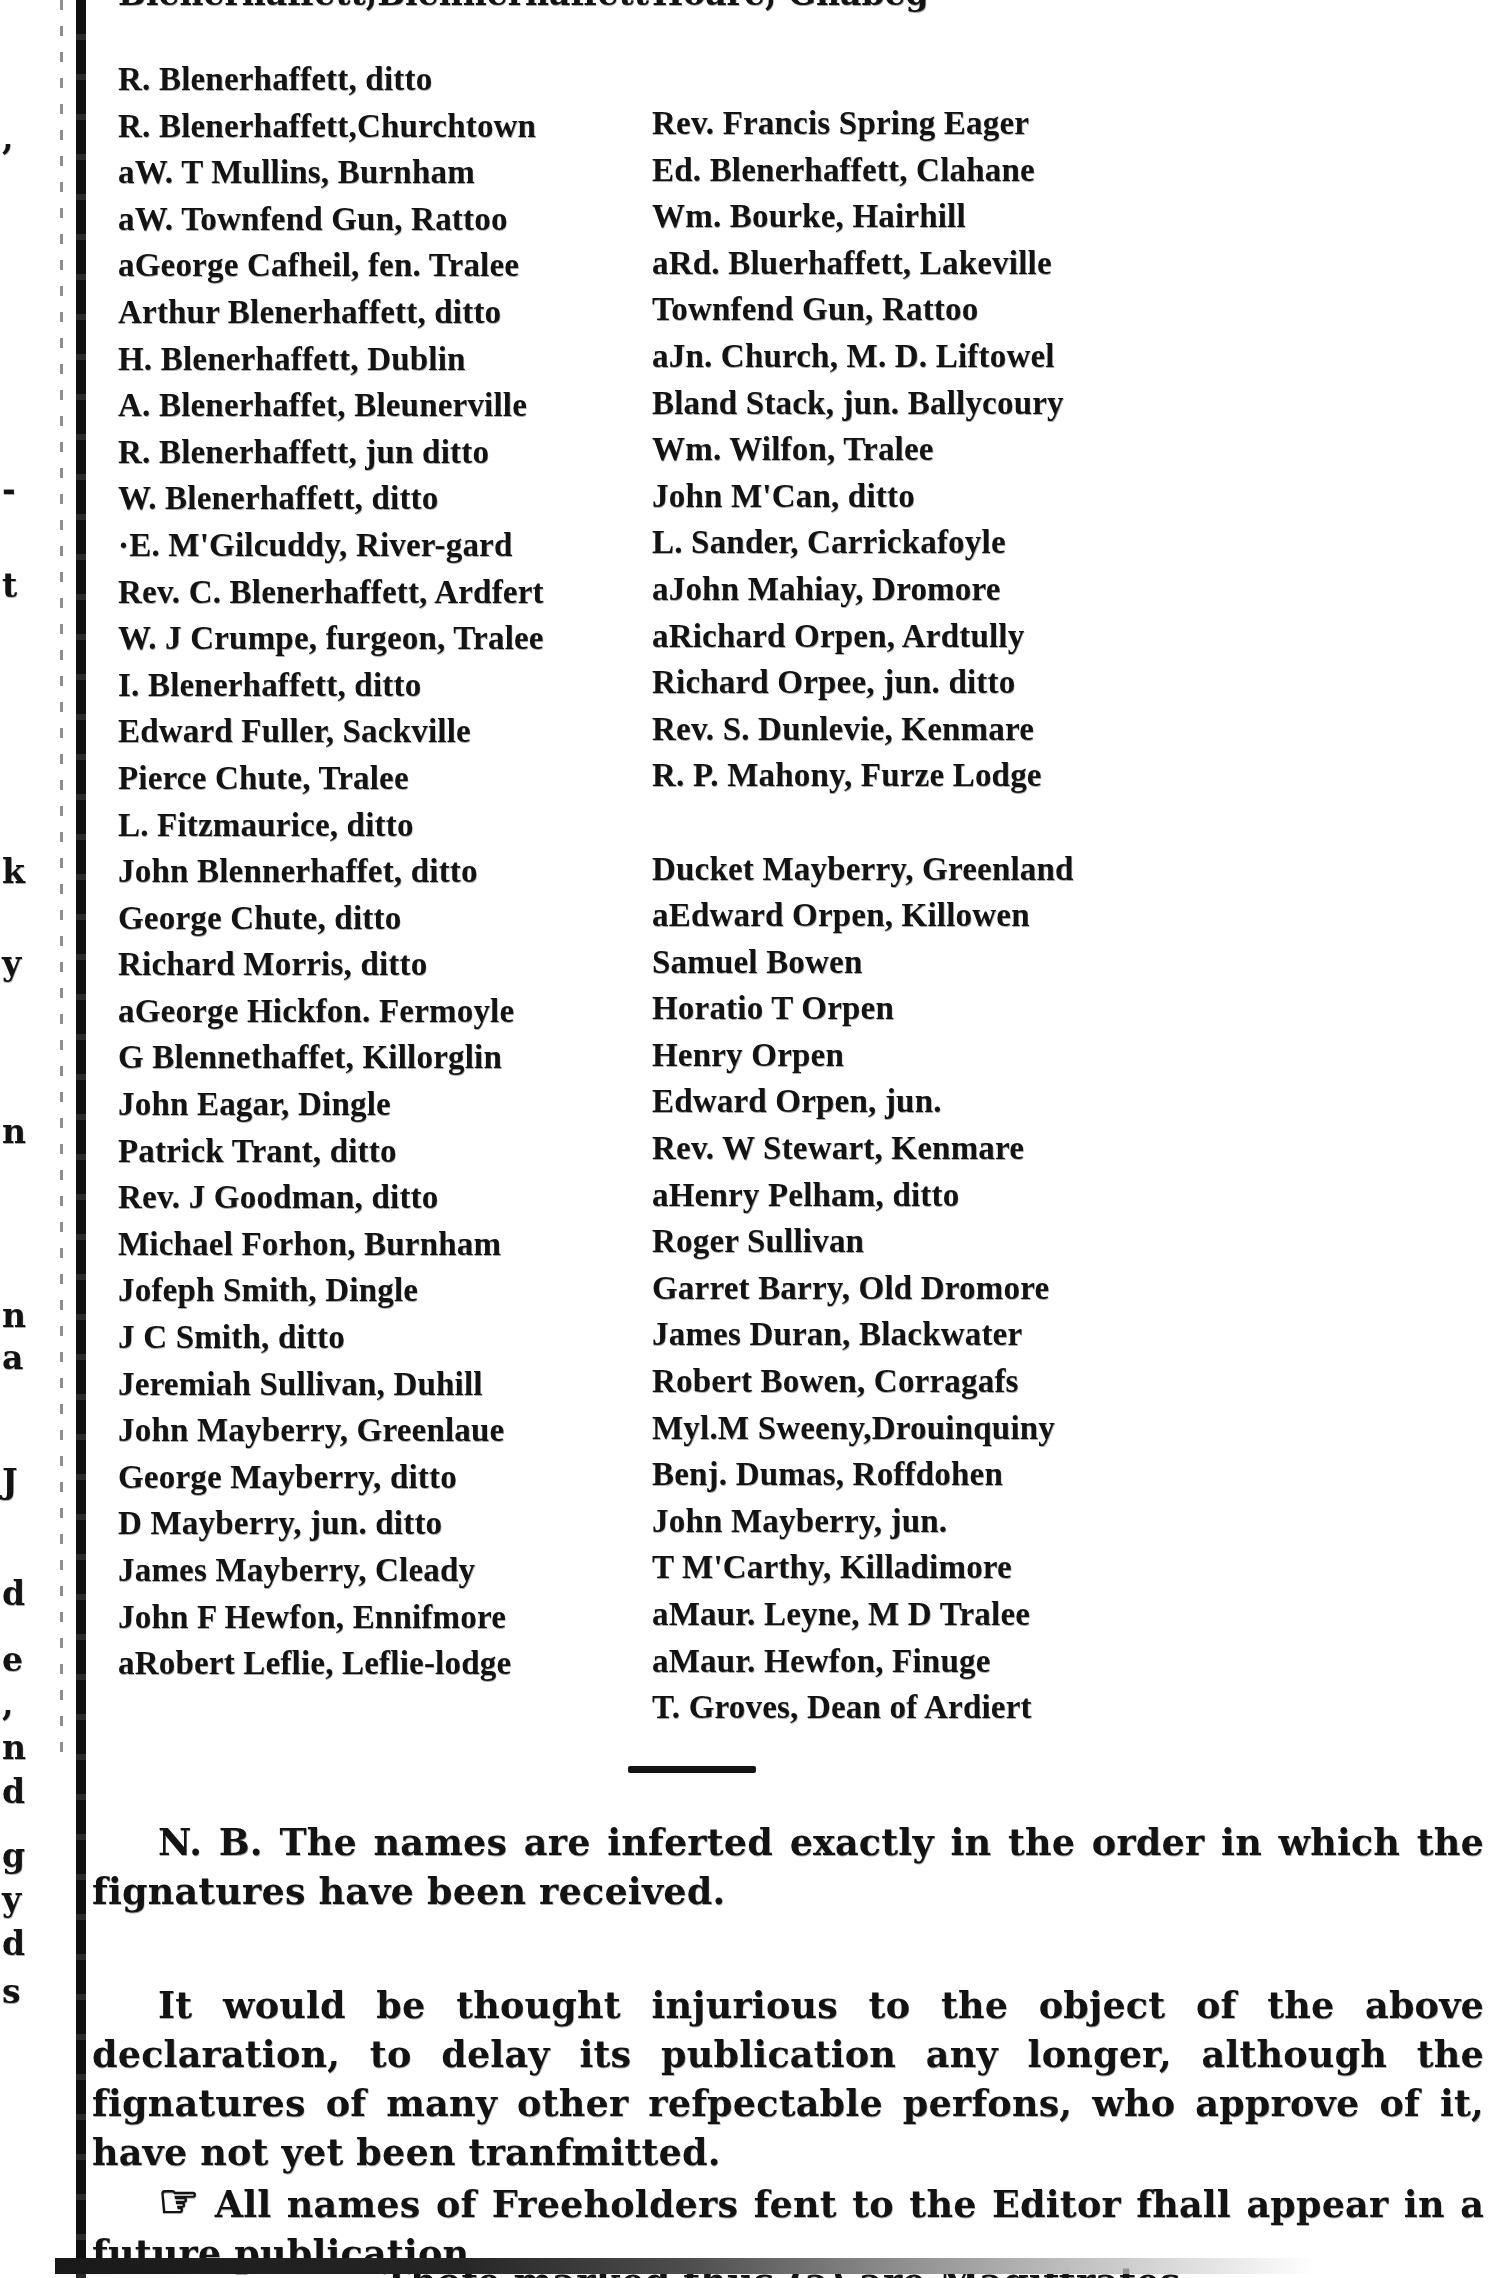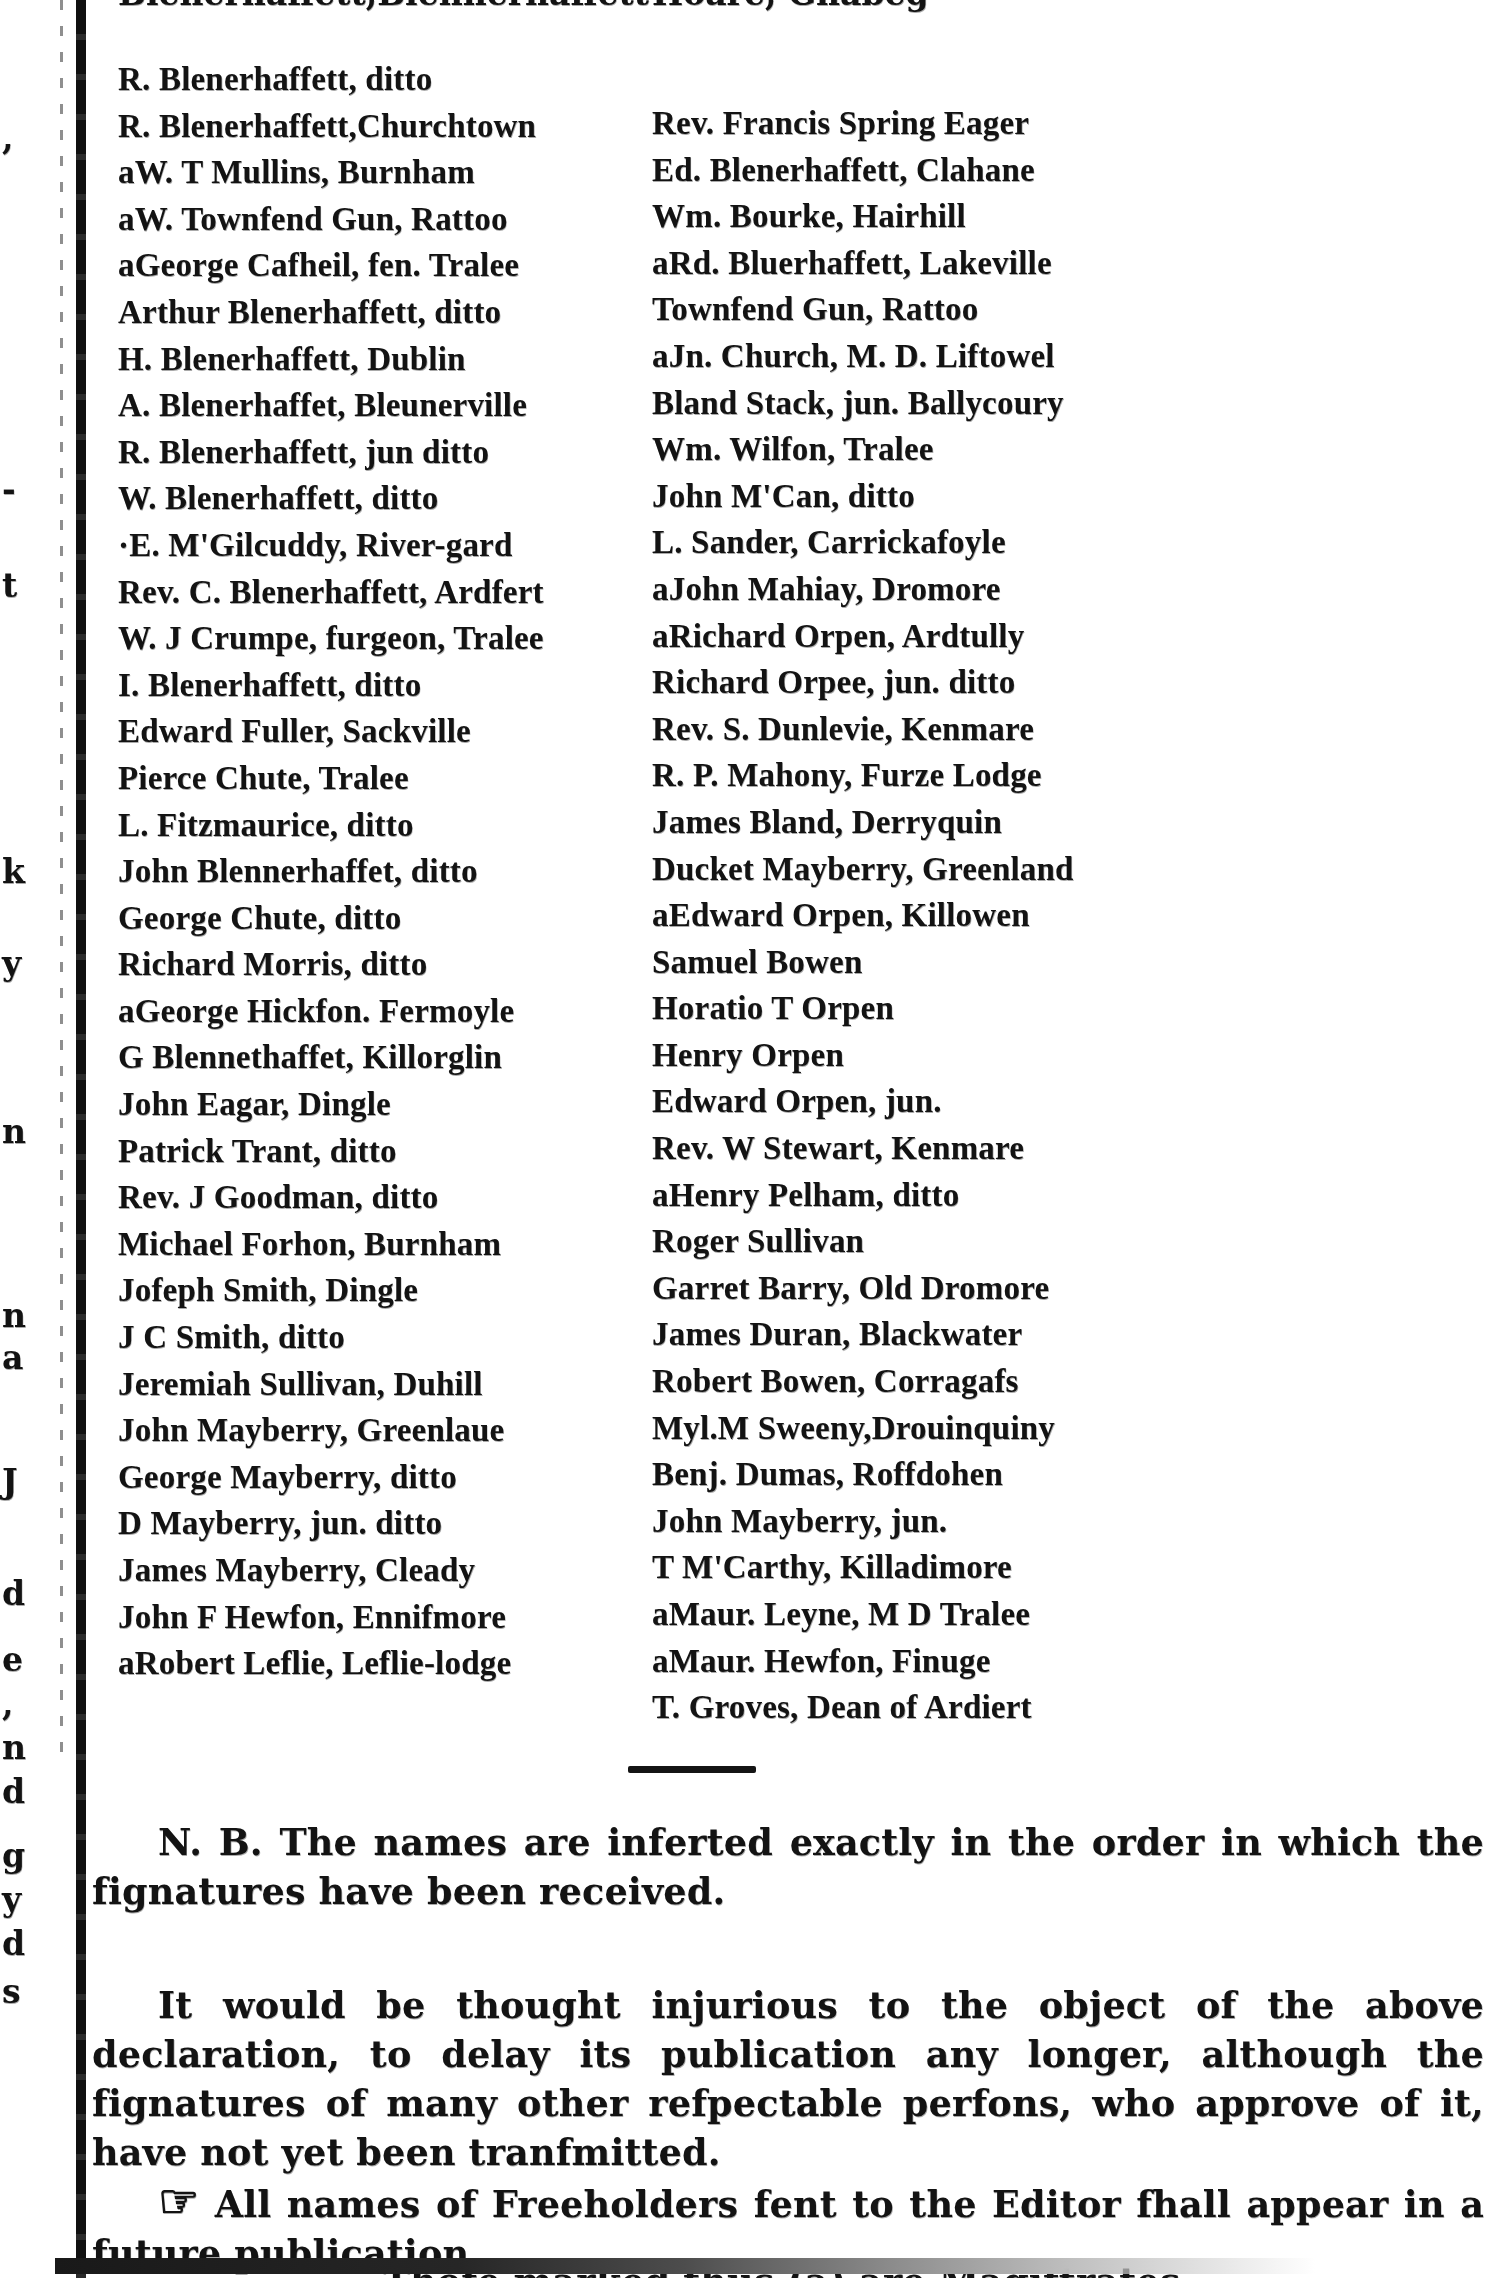--- a/index.html
+++ b/index.html
@@ -197,21 +197,20 @@
       <span class="sig-right">Rev. S. Dunlevie, Kenmare</span>
     </div>
 
     <div class="sig-row">
       <span class="sig-left">Edward Fuller, Sackville</span>
       <span class="sig-right">R. P. Mahony, Furze Lodge</span>
     </div>
 
     <div class="sig-row">
       <span class="sig-left">Pierce Chute, Tralee</span>
-      <span class="sig-right">James Bland, Derryquin</span>
     </div>
 
     <div class="sig-row">
       <span class="sig-left">L. Fitzmaurice, ditto</span>
       <span class="sig-right">Ducket Mayberry, Greenland</span>
     </div>
 
     <div class="sig-row">
       <span class="sig-left">John Blennerhaffet, ditto</span>
       <span class="sig-right">aEdward Orpen, Killowen</span>

